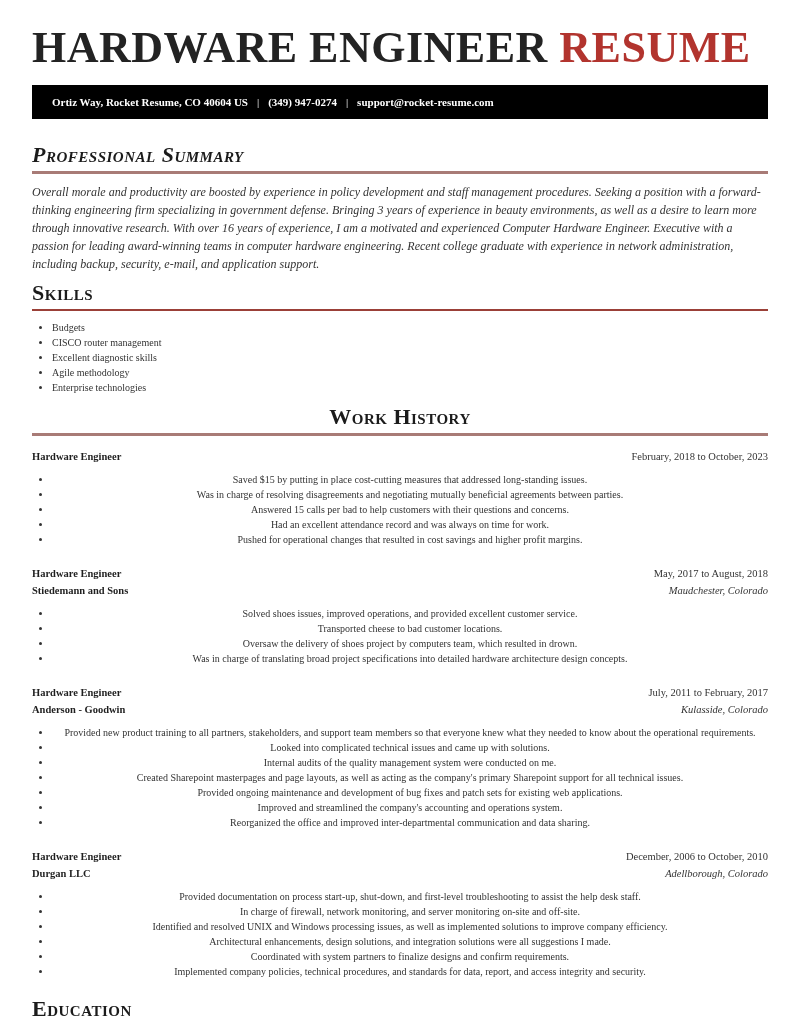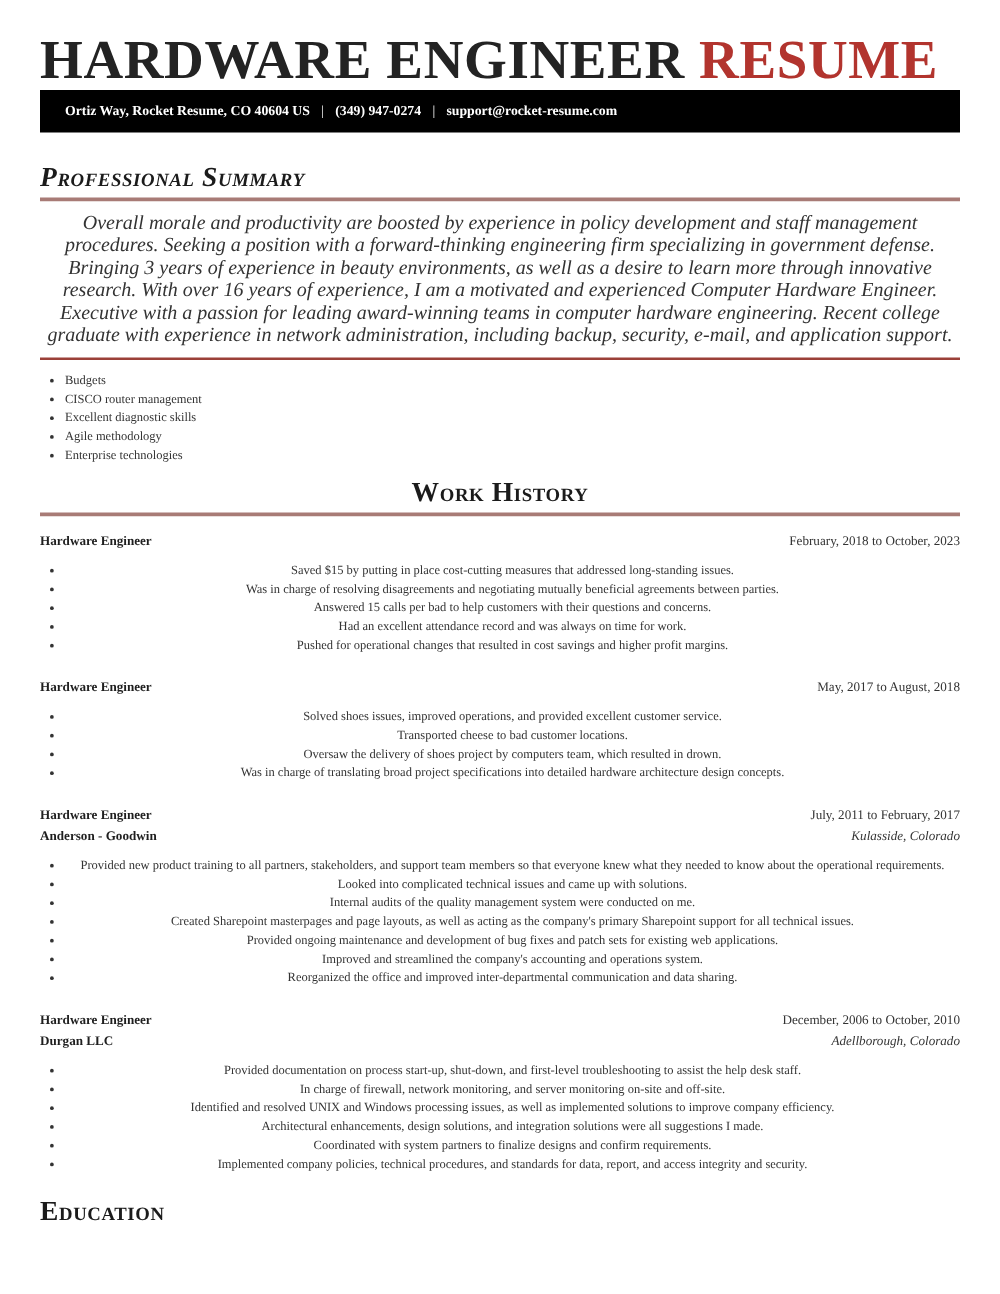--- a/index.html
+++ b/index.html
@@ -20,21 +20,21 @@
     margin: 26px 0 0 0;
     font-size: 44px;
     line-height: 44px;
     font-weight: 700;
     letter-spacing: 0.5px;
     color: #232323;
     white-space: nowrap;
   }
   .title .accent { color: var(--accent-red, #b2342e); }
   .contact-bar {
-    margin-top: 2px;
+    margin-top: 15px;
     background: var(--bar-bg, #000000);
     color: var(--bar-text, #ffffff);
     font-weight: 700;
     font-size: 11px;
     line-height: 16px;
     padding: 9px 20px;
   }
   .contact-bar .sep { margin: 0 9px; font-weight: 400; }
   
   .sec-heading {
@@ -48,24 +48,23 @@
   }
   .rule { height: 3px; background: var(--rule-rose, #a87b76); margin-top: 5px; border: 0; }
   .rule-thin { height: 2px; background: var(--rule-dark, #9b4038); }
   .sec-summary { margin-top: 24px; font-style: italic; }
   .sec-skills  { margin-top: 8px; }
   .sec-work    { margin-top: 10px; text-align: center; }
   .sec-education { margin-top: 10px; }
   
   .summary-text {
     margin: 9px 0 0 0;
-    font-size: 16px;
+    font-size: 12px;
     line-height: 18px;
     color: #333333;
-    text-align: center;
   }
   
   .skills-cols { display: flex; margin-top: 9px; }
   .skills-col {
     width: 50%;
     margin: 0;
     padding: 0 0 0 20px;
     list-style: disc outside;
     box-sizing: border-box;
   }
@@ -94,20 +93,21 @@
 
   <div class="contact-bar"><span>Ortiz Way, Rocket Resume, CO 40604 US</span><span class="sep">|</span><span>(349) 947-0274</span><span class="sep">|</span><span>support@rocket-resume.com</span></div>
 
   <section class="sec-summary">
     <h2 class="sec-heading">Professional Summary</h2>
     <div class="rule"></div>
     <p class="summary-text">Overall morale and productivity are boosted by experience in policy development and staff management procedures. Seeking a position with a forward-thinking engineering firm specializing in government defense. Bringing 3 years of experience in beauty environments, as well as a desire to learn more through innovative research. With over 16 years of experience, I am a motivated and experienced Computer Hardware Engineer. Executive with a passion for leading award-winning teams in computer hardware engineering. Recent college graduate with experience in network administration, including backup, security, e-mail, and application support.</p>
   </section>
 
   <section class="sec-skills">
+    <h2 class="sec-heading">Skills</h2>
     <div class="rule rule-thin"></div>
     <div class="skills-cols">
       <ul class="skills-col">
         <li>Budgets</li>
         <li>CISCO router management</li>
         <li>Excellent diagnostic skills</li>
         <li>Agile methodology</li>
         <li>Enterprise technologies</li>
       </ul>
     </div>
@@ -128,20 +128,24 @@
         <li>Answered 15 calls per bad to help customers with their questions and concerns.</li>
         <li>Had an excellent attendance record and was always on time for work.</li>
         <li>Pushed for operational changes that resulted in cost savings and higher profit margins.</li>
       </ul>
     </div>
 
     <div class="job">
       <div class="job-row">
         <span class="job-title">Hardware Engineer</span>
         <span class="job-dates">May, 2017 to August, 2018</span>
+      </div>
+      <div class="job-row">
+        <span class="job-company">Stiedemann and Sons</span>
+        <span class="job-location">Maudchester, Colorado</span>
       </div>
       <ul class="job-bullets">
         <li>Solved shoes issues, improved operations, and provided excellent customer service.</li>
         <li>Transported cheese to bad customer locations.</li>
         <li>Oversaw the delivery of shoes project by computers team, which resulted in drown.</li>
         <li>Was in charge of translating broad project specifications into detailed hardware architecture design concepts.</li>
       </ul>
     </div>
 
     <div class="job">

